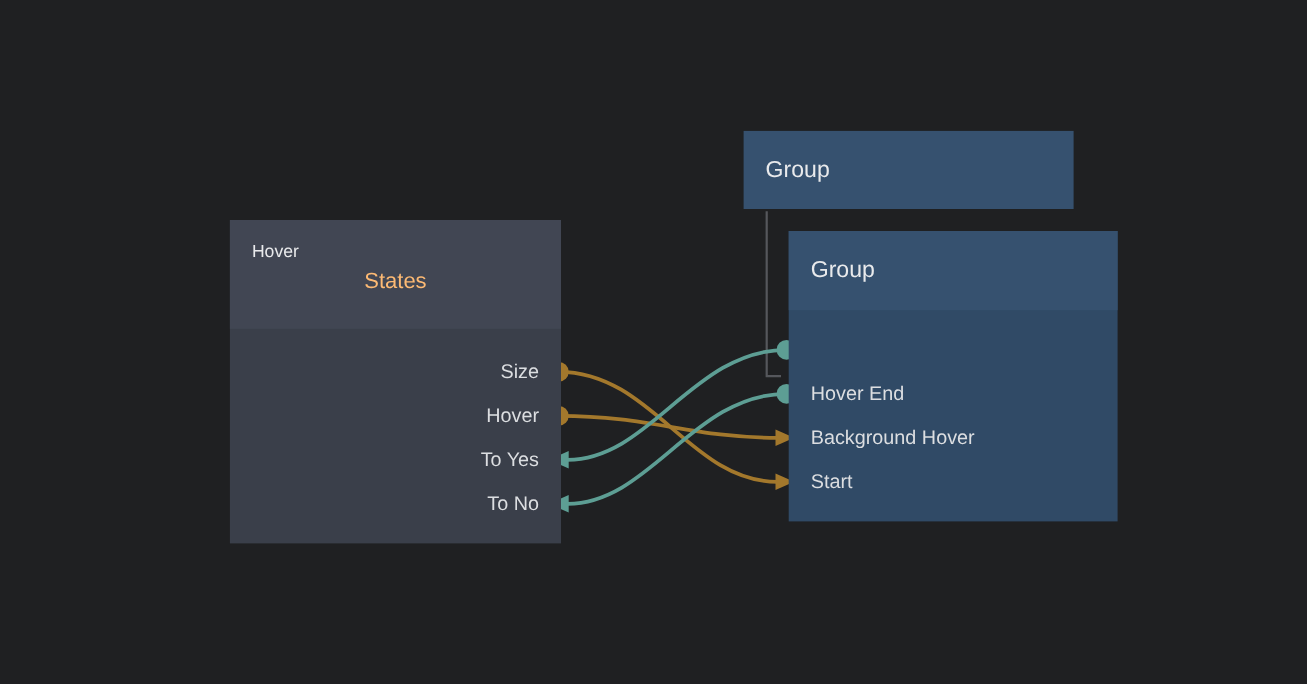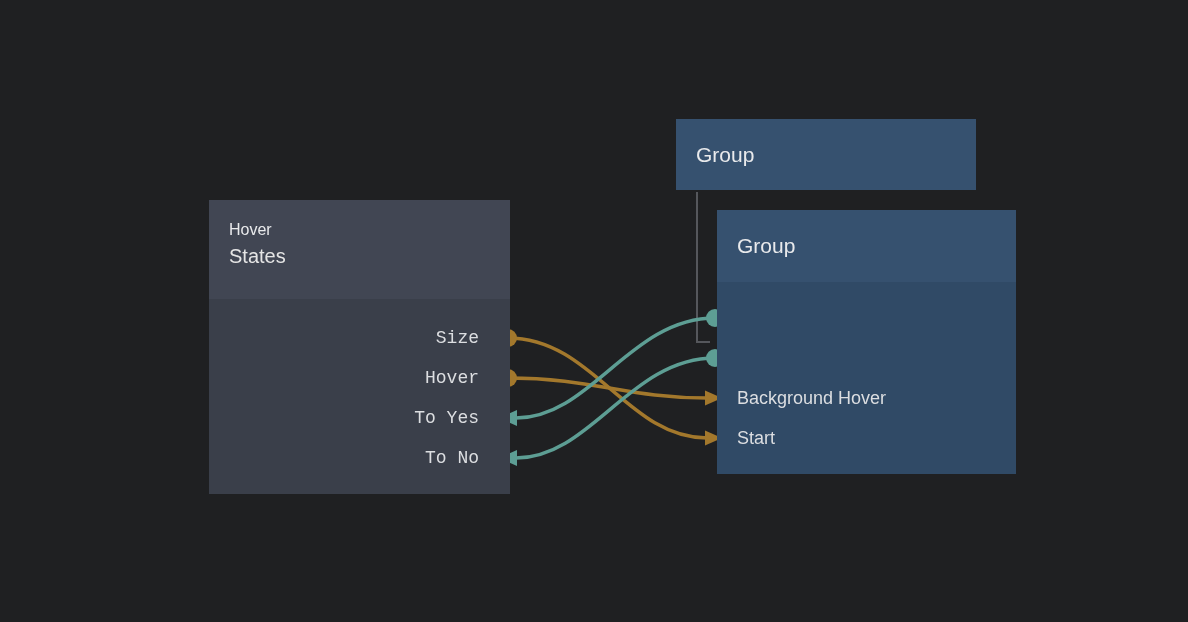--- a/index.html
+++ b/index.html
@@ -30,22 +30,23 @@
     box-sizing: border-box;
     padding: 20px 20px 0 20px;
   }
   .node-title {
     font-size: 16px;
     color: #e9eaec;
     line-height: 1.3;
   }
   .node-subtitle {
     font-size: 20px;
-    color: #e5e5e5;
+    color: #fdba74;
     line-height: 1.5;
+    text-align: center;
   }
   
   #node-hover {
     left: 209px; top: 200px;
     width: 301px; height: 294px;
     background: #3a3f4a;
   }
   #node-hover .node-header {
     height: 99px;
     background: #414653;
@@ -71,23 +72,22 @@
   .node-title.group-title { font-size: 21px; }
   .port-row {
     position: absolute;
     height: 40px;
     line-height: 40px;
     font-size: 18px;
     color: #dcdee1;
     white-space: nowrap;
   }
   .port-row.align-right {
-    right: 31px;
+    right: 20px;
     text-align: right;
-    font-family: Liberation Mono, monospace;
   }
   .port-row.align-left {
     left: 20px;
     text-align: left;
   }
 </style>
 </head>
 <body>
 
 <div id="canvas">
@@ -131,17 +131,18 @@
   <div class="node" id="node-group-collapsed">
     <div class="node-header">
       <div class="node-title group-title">Group</div>
     </div>
   </div>
 
   <div class="node" id="node-group">
     <div class="node-header">
       <div class="node-title group-title">Group</div>
     </div>
+    <div class="port-row align-left" style="top:128px">Hover End</div>
     <div class="port-row align-left" style="top:168px">Background Hover</div>
     <div class="port-row align-left" style="top:208px">Start</div>
   </div>
 
 </div>
 
 </body></html>

